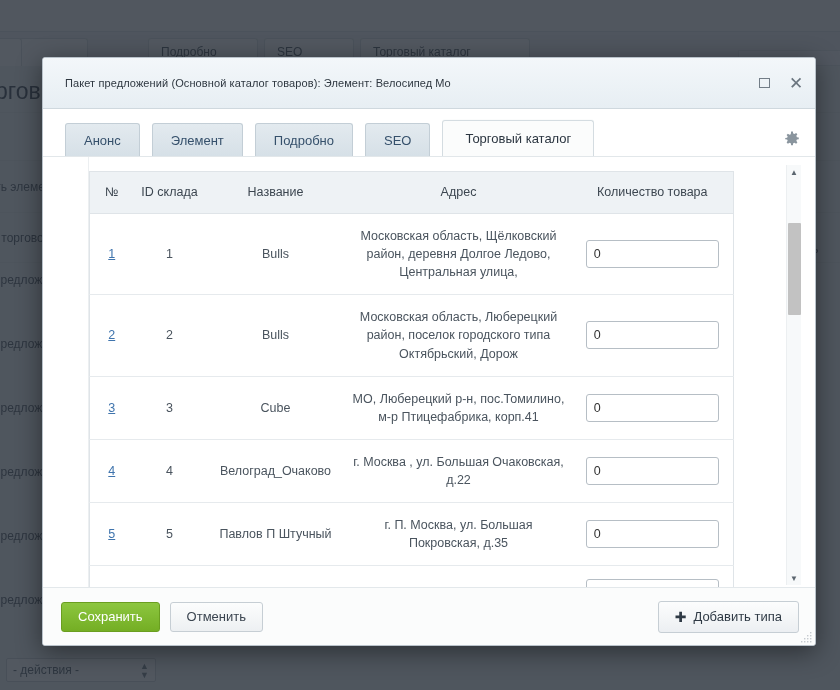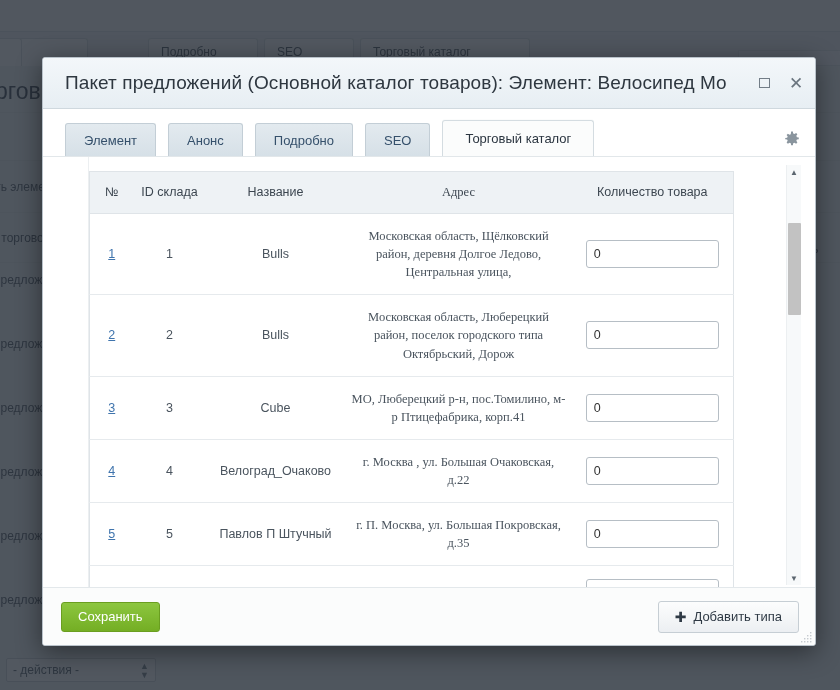--- a/index.html
+++ b/index.html
@@ -79,21 +79,21 @@
   }
   .modal-titlebar {
     height:51px; flex:none;
     background: linear-gradient(to bottom, #f3f7fa 0%, #e7eef3 100%);
     border-bottom:1px solid #cfd8de;
     display:flex; align-items:center;
     padding: 0 10px 0 22px;
     position:relative;
   }
   .modal-title {
-    font-size:19px; color:#2e3740;
+    font-size:11px; color:#2e3740;
     white-space:nowrap; overflow:hidden;
     flex:1 1 auto;
     letter-spacing:0.1px;
   }
   .title-btns { flex:none; display:flex; align-items:center; gap:14px; padding-left:8px; }
   .tbtn {
     width:18px; height:18px; display:flex; align-items:center; justify-content:center;
     color:#6d7882; cursor:pointer; user-select:none;
   }
   .tbtn .sqr { width:11px; height:10px; border:1px solid #727d87; display:block; }
@@ -167,21 +167,21 @@
     font-size:12.5px; color:#4a545e;
     padding:13px 6px;
     text-align:center;
     vertical-align:middle;
     line-height:1.45;
   }
   table.wh tbody tr:last-child td { border-bottom:none; }
   .c-no   { width:44px; }
   .c-id   { width:72px; }
   .c-name { width:140px; }
-  .c-addr { width:226px;font-family:Liberation Serif, serif; }
+  .c-addr { width:226px; }
   .c-qty  { width:162px; }
   .rowlink { color:#3f74ad; text-decoration:underline; cursor:pointer; }
   .qty-input {
     width:133px; height:28px;
     border:1px solid #b6bec5; border-radius:3px;
     background:#fff;
     font-size:12.5px; color:#333;
     padding:0 7px;
     font-family:"Liberation Sans", sans-serif;
   }
@@ -297,24 +297,24 @@
         </div>
       <div class="tbtn">
           <span class="xx">✕</span>
         </div>
     </div>
   </div>
 
   <div class="tabs-row">
     <div class="tabs-left">
       <div class="tab">
+          <span>Анонс</span>
+        </div>
+      <div class="tab">
           <span>Элемент</span>
-        </div>
-      <div class="tab">
-          <span>Анонс</span>
         </div>
       <div class="tab">
           <span>Подробно</span>
         </div>
       <div class="tab">
           <span>SEO</span>
         </div>
       <div class="tab active">
           <span>Торговый каталог</span>
         </div>
@@ -402,20 +402,21 @@
 
     <div class="vscroll">
       <div class="arw up">▲</div>
       <div class="thumb"></div>
       <div class="arw down">▼</div>
     </div>
   </div>
 
   <div class="modal-footer">
     <div class="btn btn-save">Сохранить</div>
+    <div class="btn btn-cancel">Отменить</div>
     <div class="btn btn-add">
       <span class="plus">✚</span>
       <span>Добавить типа</span>
     </div>
     <svg class="grip" viewBox="0 0 13 13">
       <g fill="#9aa3ab">
         <rect x="10" y="1" width="1.4" height="1.4"></rect>
         <rect x="7" y="4" width="1.4" height="1.4"></rect>
           <rect x="10" y="4" width="1.4" height="1.4"></rect>
         <rect x="4" y="7" width="1.4" height="1.4"></rect>

